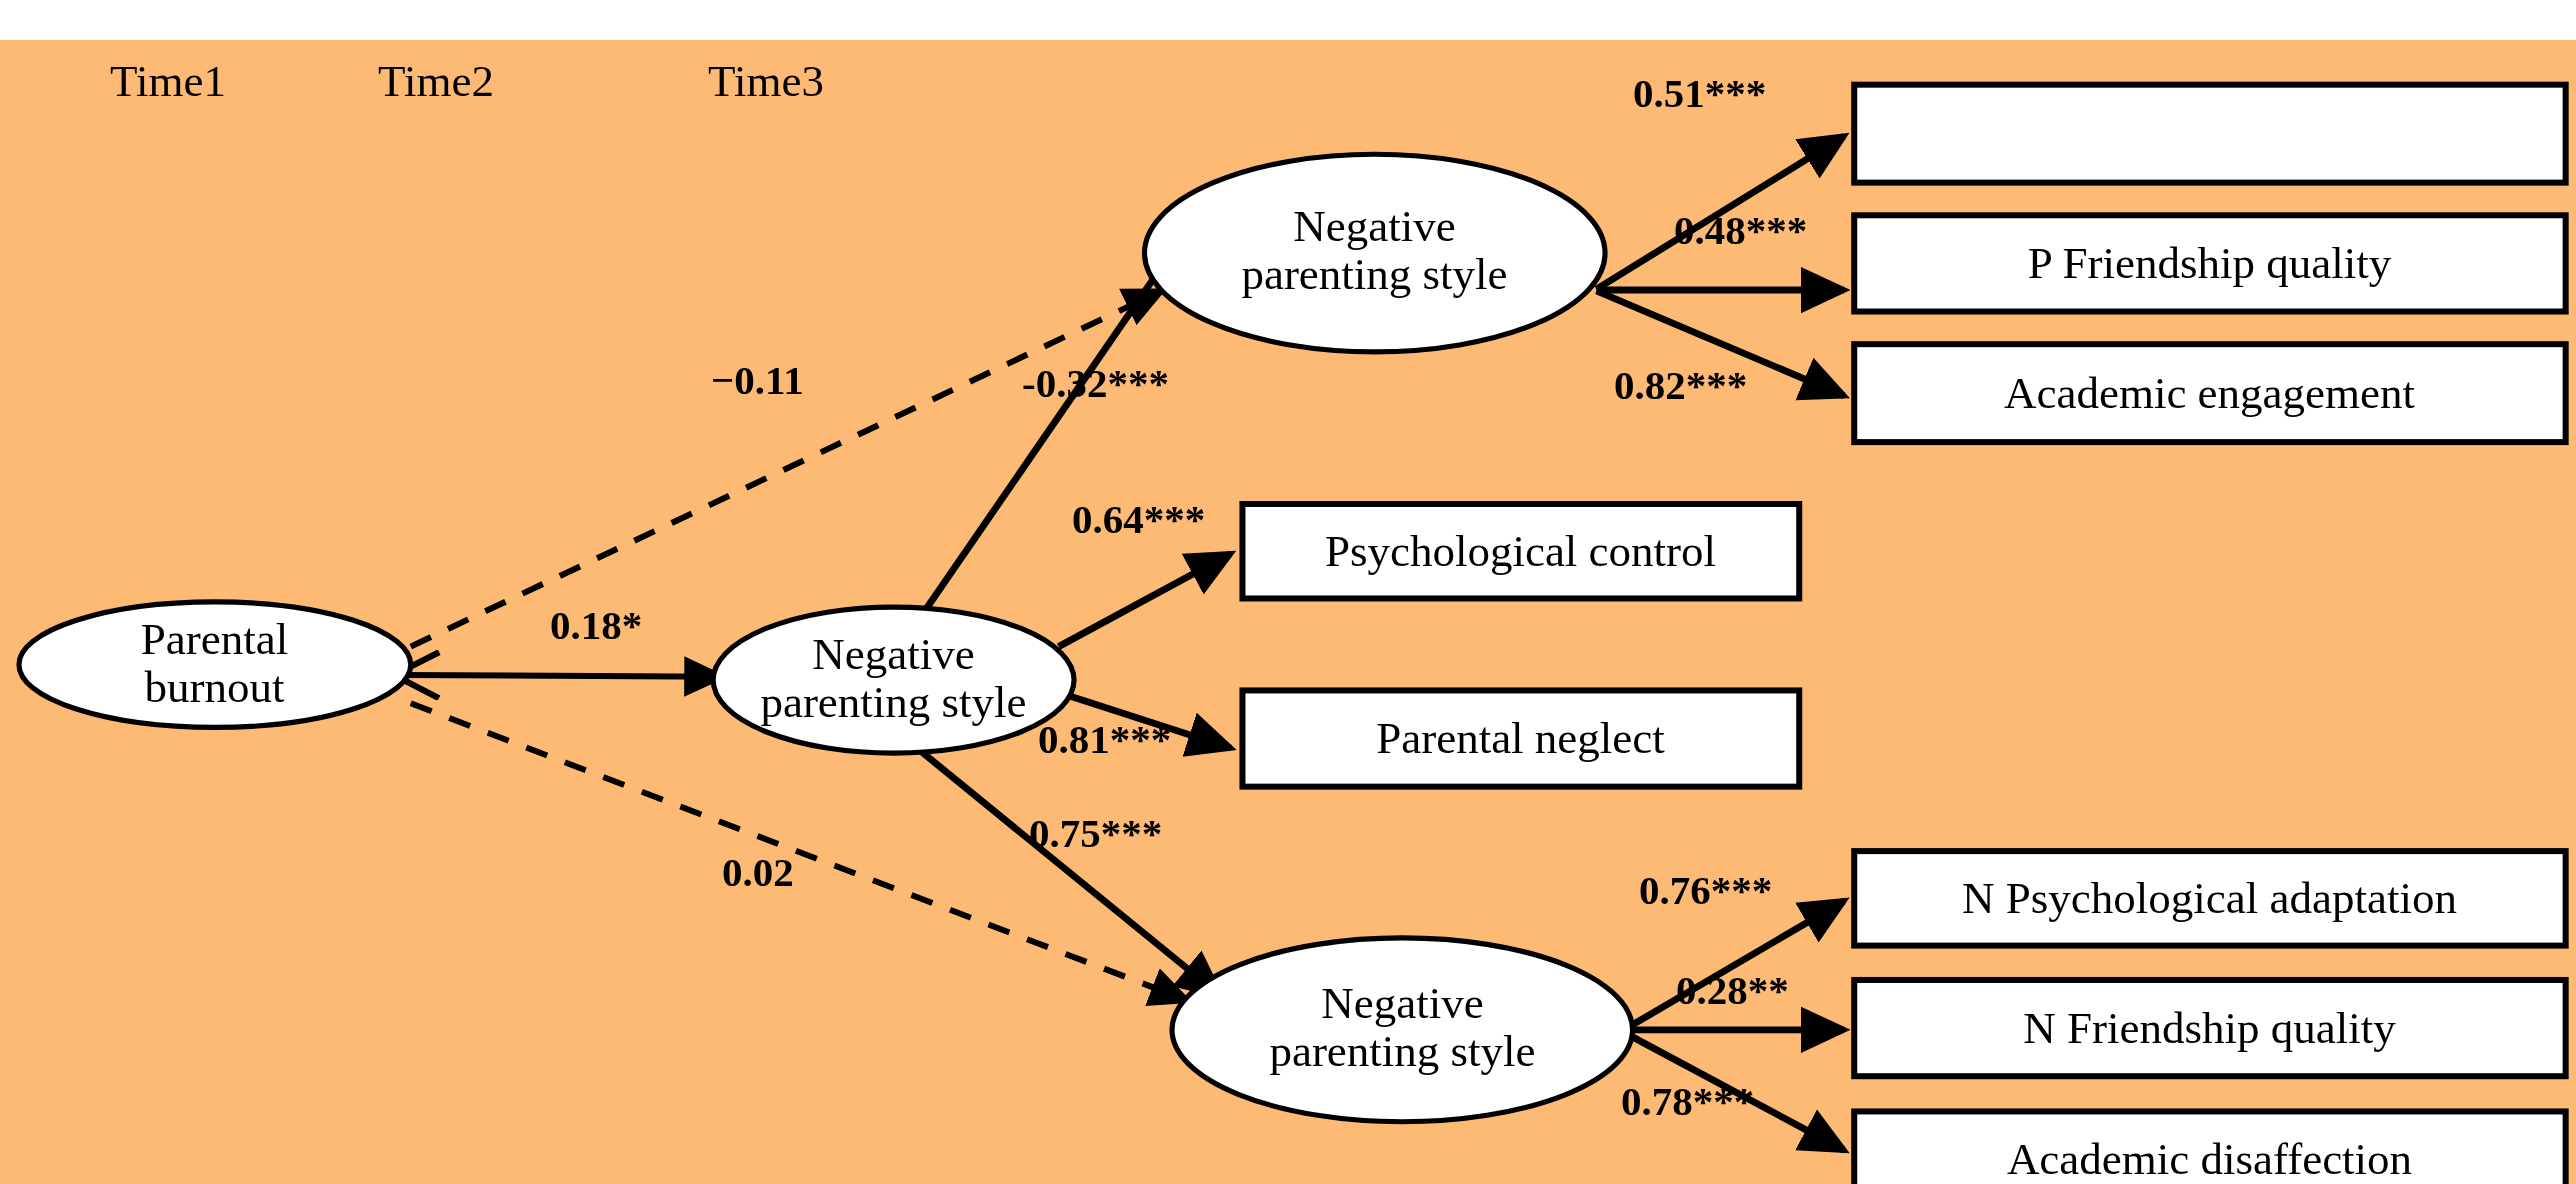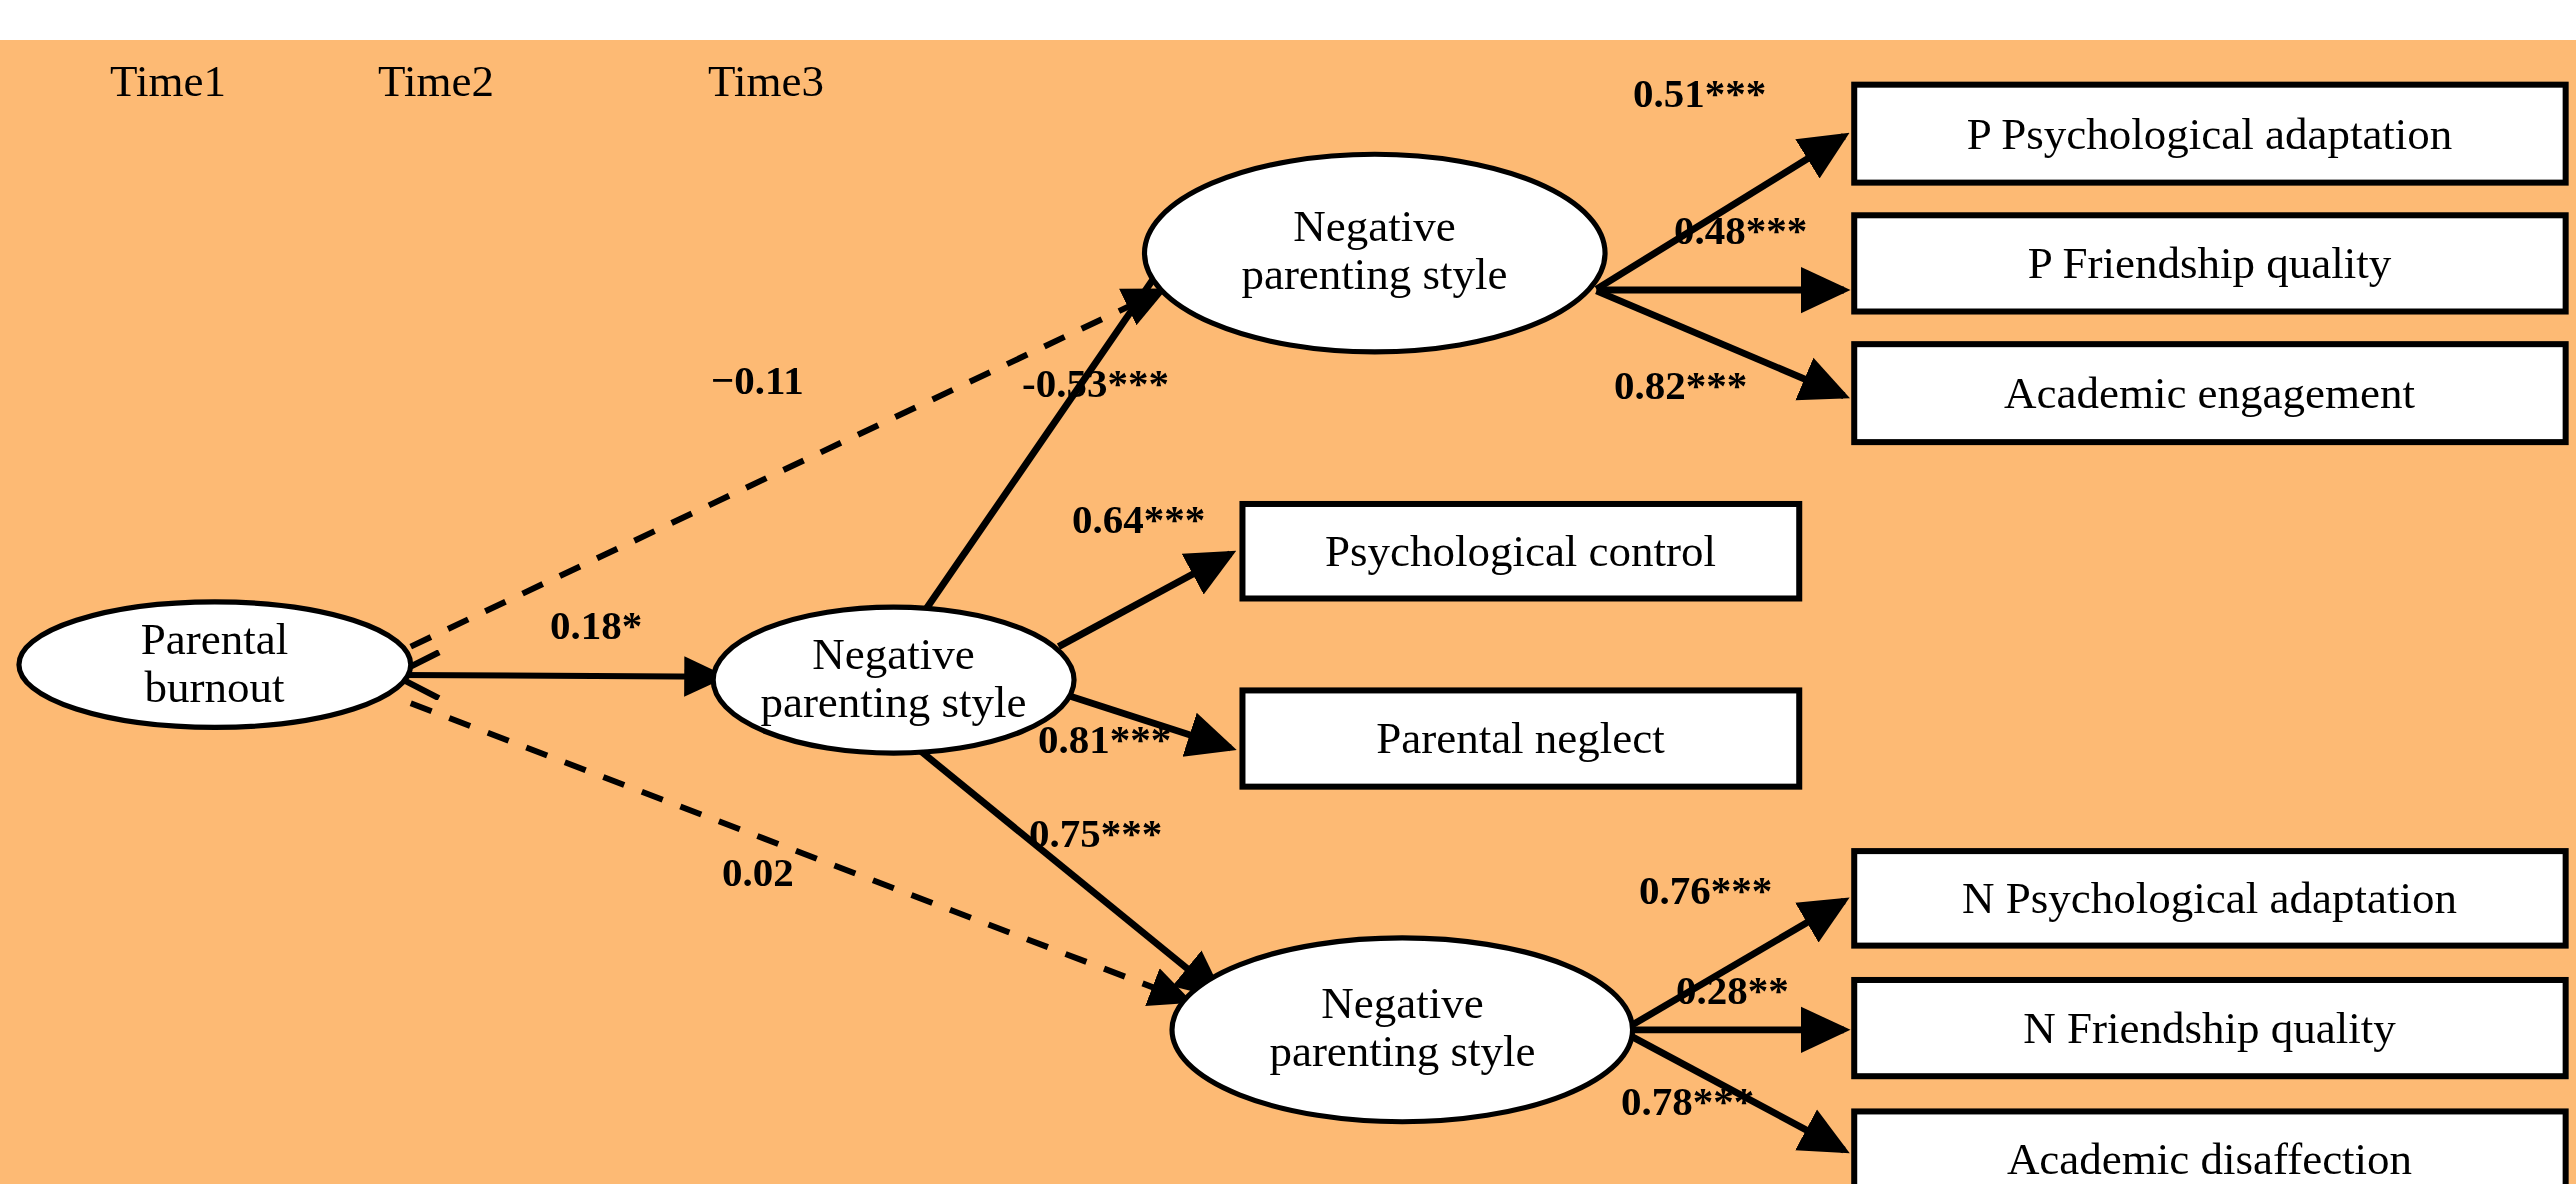--- a/index.html
+++ b/index.html
@@ -79,33 +79,32 @@
 
   <div class="node-label" style="left:17px;top:576px;width:395px">Parental
 burnout</div>
   <div class="node-label" style="left:696px;top:591px;width:395px">Negative
 parenting style</div>
   <div class="node-label" style="left:1151px;top:163px;width:447px">Negative
 parenting style</div>
   <div class="node-label" style="left:1179px;top:940px;width:447px">Negative
 parenting style</div>
 
-  <div class="box-label" style="left:1854px;top:45px;width:711px;height:98px">P Psychological adaptation</div>
   <div class="box-label" style="left:1854px;top:175px;width:711px;height:96px">P Friendship quality</div>
   <div class="box-label" style="left:1854px;top:304px;width:711px;height:98px">Academic engagement</div>
   <div class="box-label" style="left:1242px;top:464px;width:557px;height:95px">Psychological control</div>
   <div class="box-label" style="left:1242px;top:650px;width:557px;height:96px">Parental neglect</div>
   <div class="box-label" style="left:1854px;top:811px;width:711px;height:95px">N Psychological adaptation</div>
   <div class="box-label" style="left:1854px;top:940px;width:711px;height:96px">N Friendship quality</div>
   <div class="box-label" style="left:1854px;top:1071px;width:711px;height:96px">Academic disaffection</div>
 
   <div class="coef" style="left:711px;top:320px">−0.11</div>
   <div class="coef" style="left:550px;top:565px">0.18*</div>
   <div class="coef" style="left:722px;top:812px">0.02</div>
-  <div class="coef" style="left:1022px;top:323px">-0.53***</div>
+  <div class="coef" style="left:1022px;top:323px">-0.32***</div>
   <div class="coef" style="left:1029px;top:773px">0.75***</div>
   <div class="coef" style="left:1072px;top:459px">0.64***</div>
   <div class="coef" style="left:1038px;top:679px">0.81***</div>
   <div class="coef" style="left:1633px;top:33px">0.51***</div>
   <div class="coef" style="left:1674px;top:170px">0.48***</div>
   <div class="coef" style="left:1614px;top:325px">0.82***</div>
   <div class="coef" style="left:1639px;top:830px">0.76***</div>
   <div class="coef" style="left:1676px;top:930px">0.28**</div>
   <div class="coef" style="left:1621px;top:1041px">0.78***</div>
 

